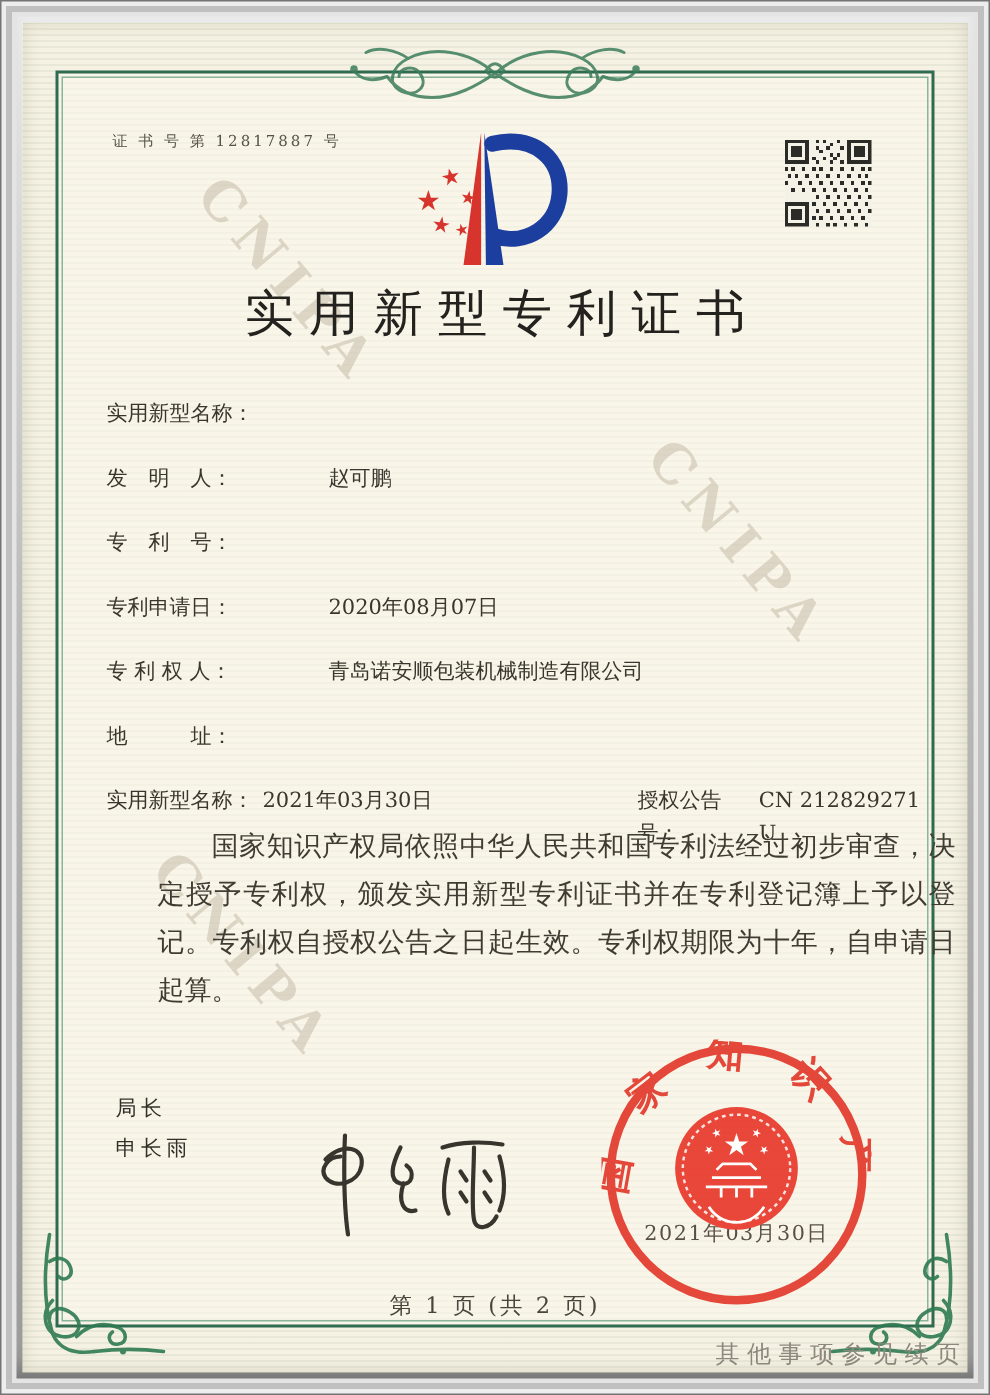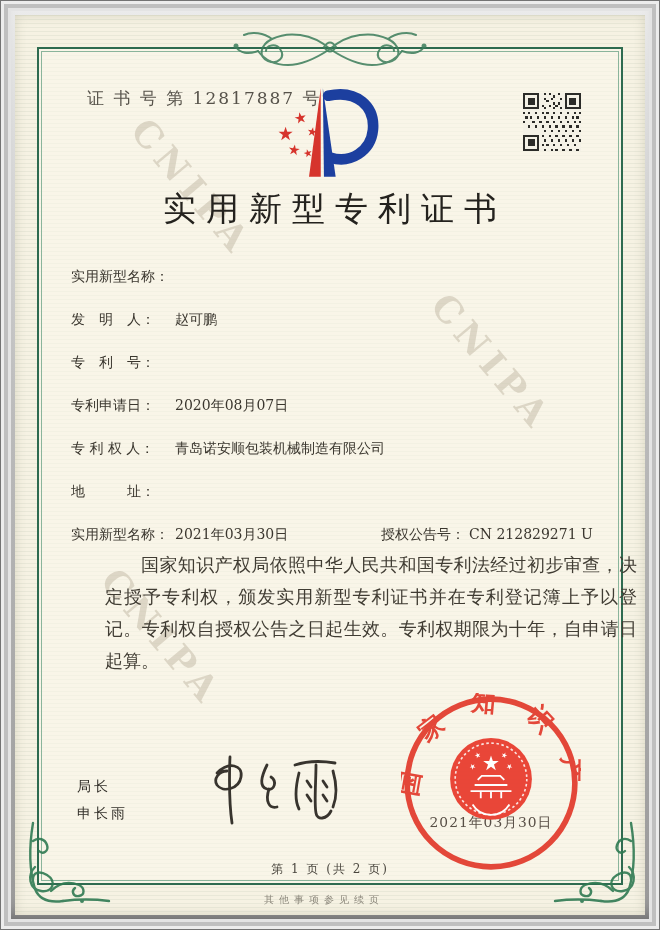--- a/index.html
+++ b/index.html
@@ -13,39 +13,39 @@
   .paper{position:absolute;inset:15px;background:#f6f2e3;
     background-image:repeating-linear-gradient(180deg,rgba(120,145,120,.10) 0 1px,rgba(0,0,0,0) 1px 4px);
     box-shadow:inset 0 0 12px rgba(90,90,60,.20);}
   .abs{position:absolute;}
   .border-box{position:absolute;left:22px;right:22px;top:32px;bottom:30px;
     border:2.5px solid #2e6b50;background:rgba(252,248,236,.55);}
   .border-box::after{content:"";position:absolute;inset:2px;border:1px solid #8ab49b;}
   .wm{position:absolute;font-size:36px;font-weight:600;letter-spacing:7px;
     color:rgba(168,156,132,.34);transform:rotate(50deg);transform-origin:left top;
     font-family:"DejaVu Serif",serif;pointer-events:none;}
-  .cert-no{left:72px;top:72px;font-size:17px;letter-spacing:2px;color:#56524a;}
+  .cert-no{left:60px;top:72px;font-size:10px;letter-spacing:2px;color:#56524a;}
   .title{left:0;right:0;top:172px;text-align:center;font-size:33px;font-weight:normal;
     letter-spacing:10px;text-indent:10px;color:#24221e;}
   .fields{left:56px;top:250px;width:548px;}
   .frow{display:flex;align-items:flex-start;line-height:22px;margin-bottom:21px;
-    font-size:14px;color:#3a362e;}
+    font-size:14px;color:#3a362e;gap:44px;}
   .flabel{width:104px;flex:0 0 104px;}
   .fvalue{flex:1;}
   .gpair1{width:294px;flex:0 0 294px;display:flex;}
   .gpair2{display:flex;}
   .glabel{margin-right:4px;margin-left:16px;}
   .paras{left:54px;top:534px;width:532px;font-size:18px;line-height:1.78;
     color:#403c33;text-align:justify;margin-left:36px;}
   .paras p{margin:0;text-indent:2em;}
-  .sig-block{left:62px;top:758px;font-size:14px;line-height:27px;
+  .sig-block{left:62px;top:711px;font-size:14px;line-height:27px;
     letter-spacing:3px;color:#33302a;}
-  .pageno{left:0;right:0;top:846px;text-align:center;font-size:12px;
+  .pageno{left:0;right:0;top:846px;text-align:center;font-size:15px;
     letter-spacing:2px;color:#4a463e;}
-  .footnote{left:0;right:12px;top:878px;text-align:center;font-size:10px;
+  .footnote{left:0;right:0;top:878px;text-align:right;font-size:16px;
     letter-spacing:5px;color:#8c887c;}
   .seal-wrap{left:386px;top:678px;width:180px;height:180px;}
   svg{display:block;}
 </style>
 </head>
 <body>
 
 <div class="page">
   <div class="paper">
 

